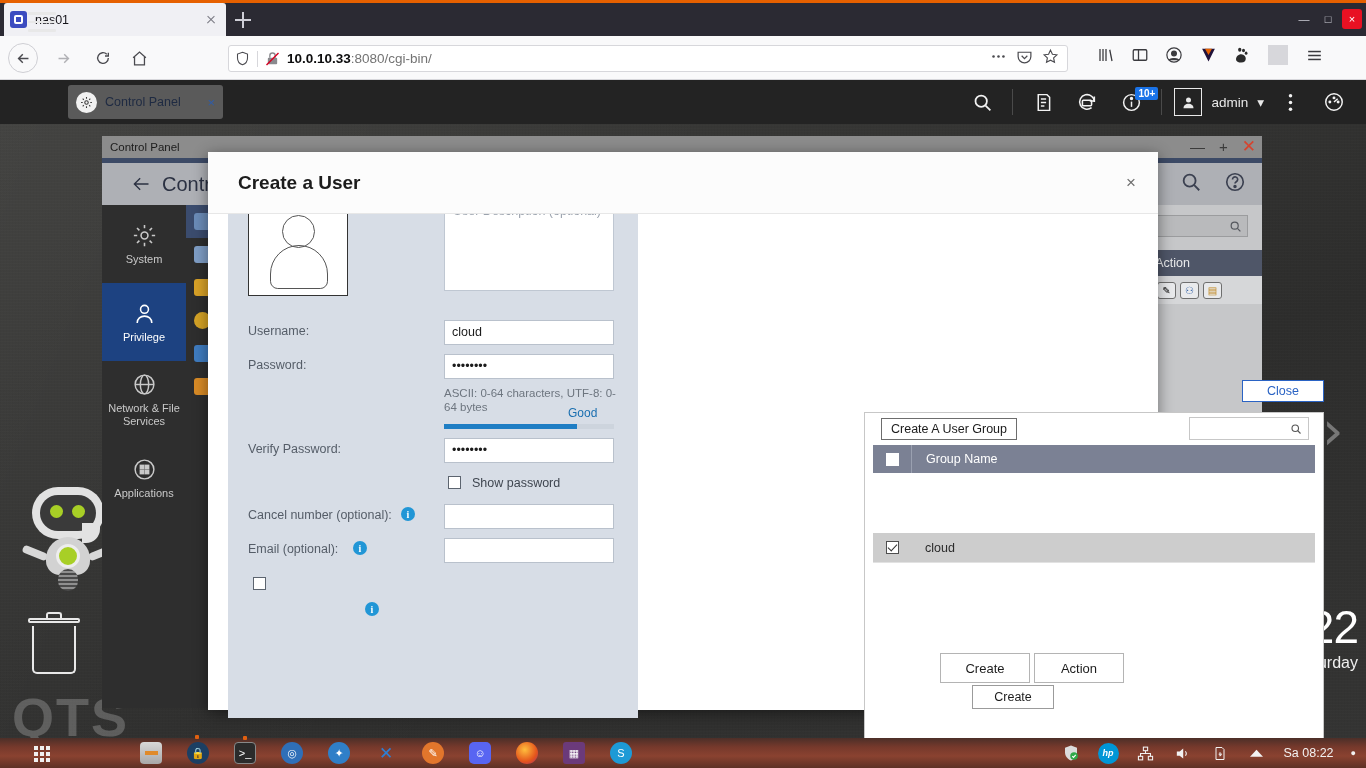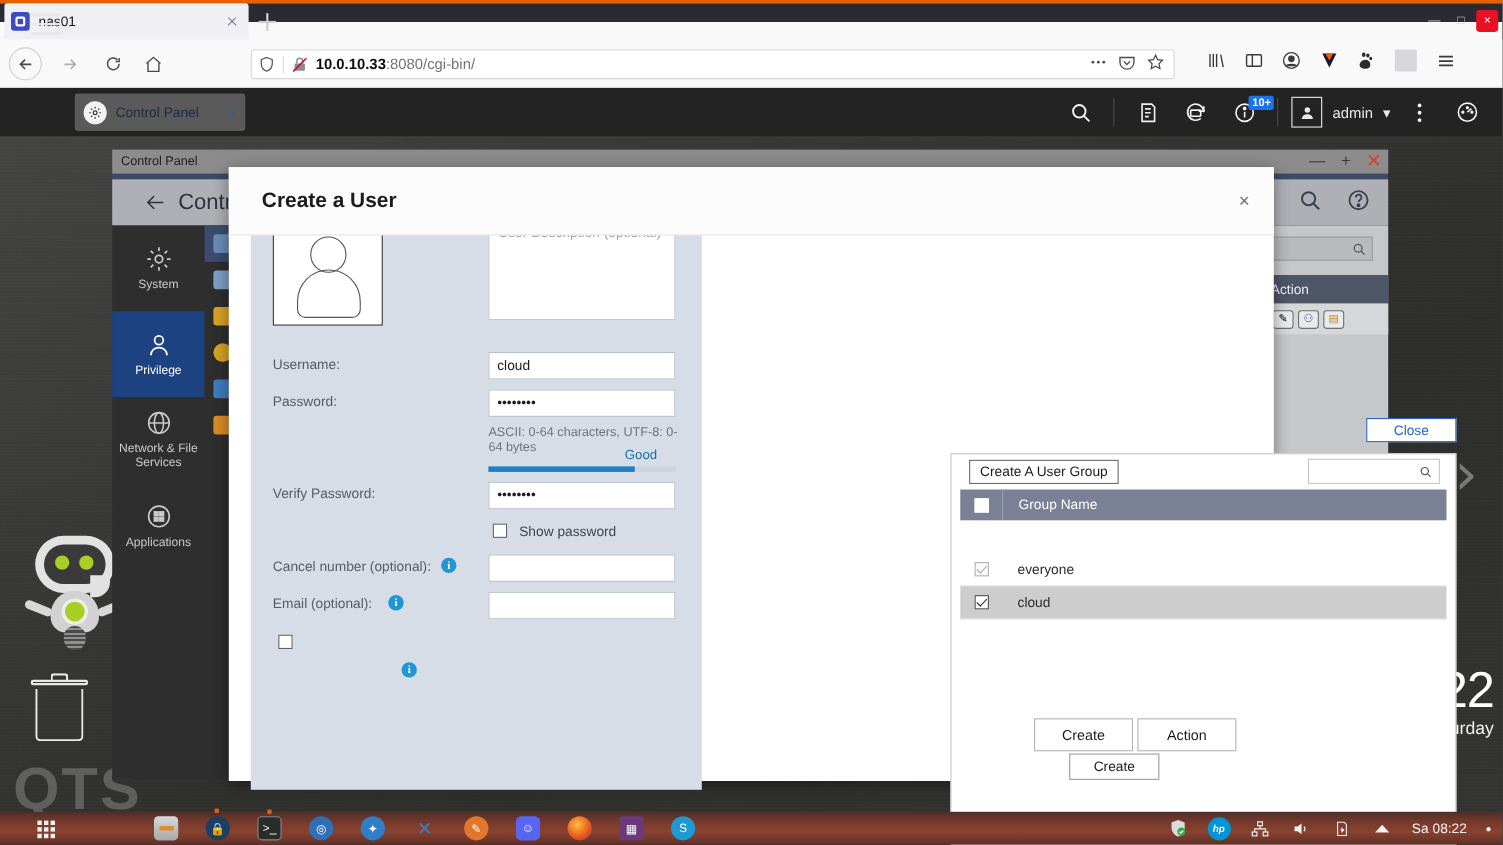--- a/index.html
+++ b/index.html
@@ -18,21 +18,21 @@
       linear-gradient(135deg, #3a3a38 0%, #2f2f2e 40%, #262625 100%);
   }
 
   
   .ff {
     position: absolute; left: 0; top: 0; width: 1366px; height: 80px;
     background: #f9f9fa;
   }
   .ff-topline { position:absolute; left:0; top:0; width:1366px; height:3px; background:#e66000; }
   .ff-tabstrip {
-    position: absolute; left: 0; top: 3px; width: 1366px; height: 17px;
+    position: absolute; left: 0; top: 3px; width: 1366px; height: 33px;
     background: #2b2a33;
   }
   .ff-tab {
     position: absolute; left: 4px; top: 0px; width: 222px; height: 33px;
     background: #f0f0f4; border-radius: 3px 3px 0 0;
     display: flex; align-items: center; padding: 0 6px;
   }
   .ff-tab-ico {
     width: 17px; height: 17px; background: #3c4cc0; border-radius: 3px;
     display:flex; align-items:center; justify-content:center; flex:none;
@@ -646,26 +646,20 @@
         </div>
 
         <div class="ug-head">
           <span class="cbcell">
               <i class="chkbox w"></i>
             </span>
           <span class="sep"></span>
           <span style="padding-left:14px">Group Name</span>
         </div>
 
-        <div class="ug-row" style="top:90px;">
-          <span class="cbcell">
-              <i class="chkbox dis on"></i>
-            </span>
-          <span style="padding-left:14px">everyone</span>
-        </div>
         <div class="ug-row hl" style="top:120px;">
           <span class="cbcell">
               <i class="chkbox on"></i>
             </span>
           <span style="padding-left:14px">cloud</span>
         </div>
       </div>
     </div>
 
     <div class="dlg-btns">

